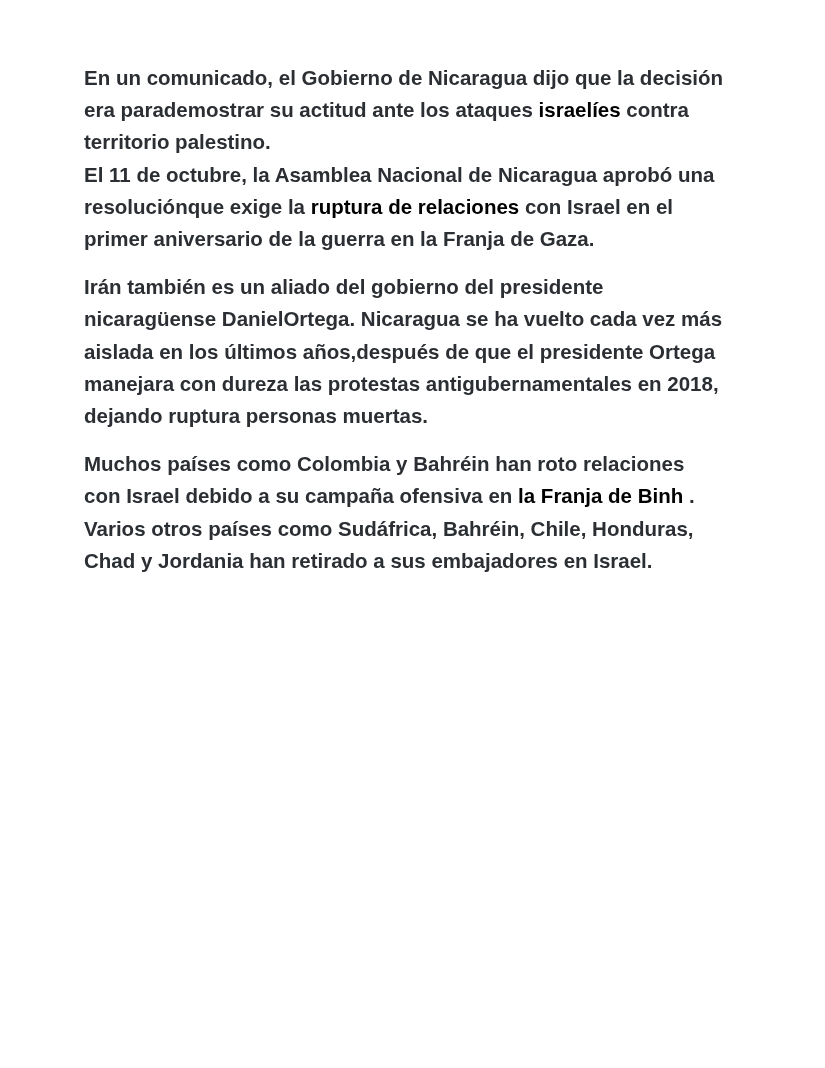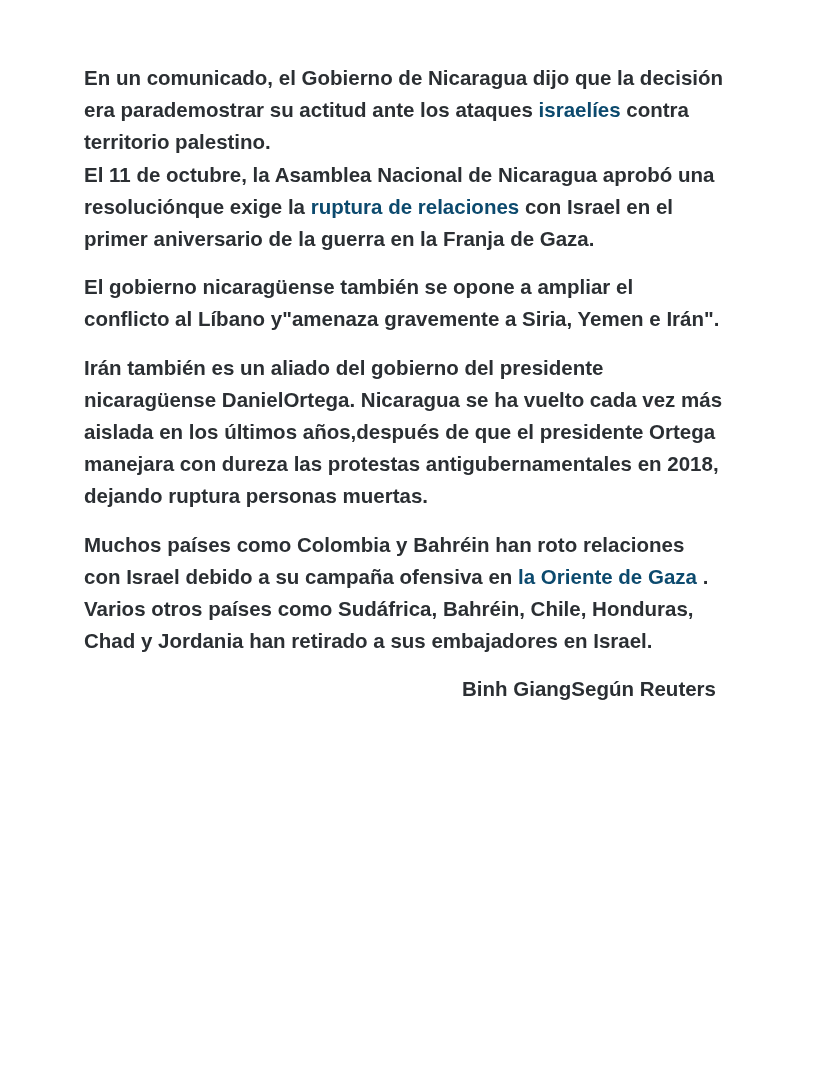--- a/index.html
+++ b/index.html
@@ -21,39 +21,37 @@
       font-family: "Liberation Sans", sans-serif;
       font-weight: bold;
       font-size: 20.5px;
       line-height: 32.2px;
       color: #2b2f33;
     }
     .para {
       margin: 0 0 16px 0;
     }
     .link {
-      color: #0c4a6e;
+      color: #000000;
     }
     .signature {
       text-align: right;
       margin-top: 12px;
       padding-right: 8px;
     }
   </style>
 </head>
 <body>
 
 <div class="page">
   <p class="para">
     <span>En un comunicado, el Gobierno de Nicaragua dijo que la decisión era parademostrar su actitud ante los ataques </span><a class="link">israelíes</a><span> contra territorio palestino.</span><br><span>El 11 de octubre, la Asamblea Nacional de Nicaragua aprobó una resoluciónque exige la </span><a class="link">ruptura de relaciones</a><span> con Israel en el primer aniversario de la guerra en la Franja de Gaza.</span>
   </p>
 
-  <p class="para">El gobierno nicaragüense también se opone a ampliar el conflicto al Líbano y"amenaza gravemente a Siria, Yemen e Irán".</p>
 
 
   <p class="para">Irán también es un aliado del gobierno del presidente nicaragüense DanielOrtega. Nicaragua se ha vuelto cada vez más aislada en los últimos años,después de que el presidente Ortega manejara con dureza las protestas antigubernamentales en 2018, dejando ruptura personas muertas.</p>
 
   <p class="para">
-    <span>Muchos países como Colombia y Bahréin han roto relaciones con Israel debido a su campaña ofensiva en </span><a class="link">la Oriente de Gaza</a><span> . Varios otros países como Sudáfrica, Bahréin, Chile, Honduras, Chad y Jordania han retirado a sus embajadores en Israel.</span>
+    <span>Muchos países como Colombia y Bahréin han roto relaciones con Israel debido a su campaña ofensiva en </span><a class="link">la Franja de Binh</a><span> . Varios otros países como Sudáfrica, Bahréin, Chile, Honduras, Chad y Jordania han retirado a sus embajadores en Israel.</span>
   </p>
 
-  <div class="signature">Binh GiangSegún Reuters</div>
 </div>
 
 </body></html>

